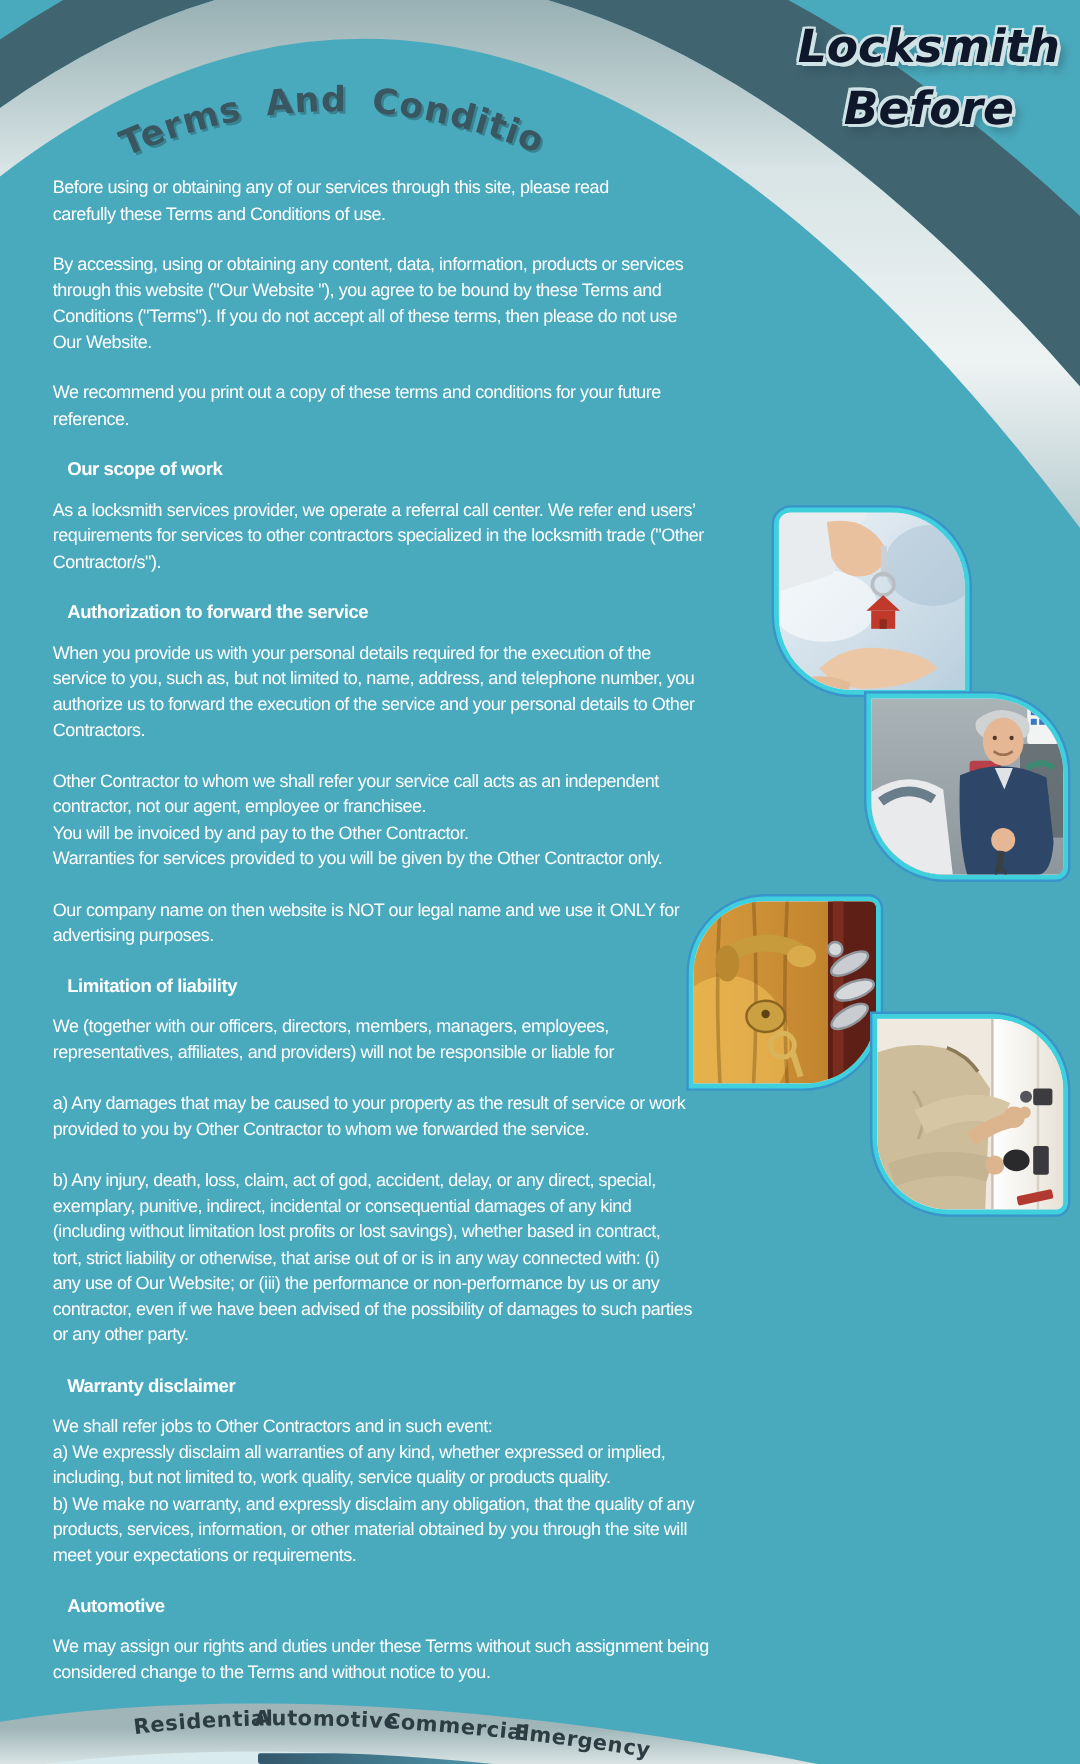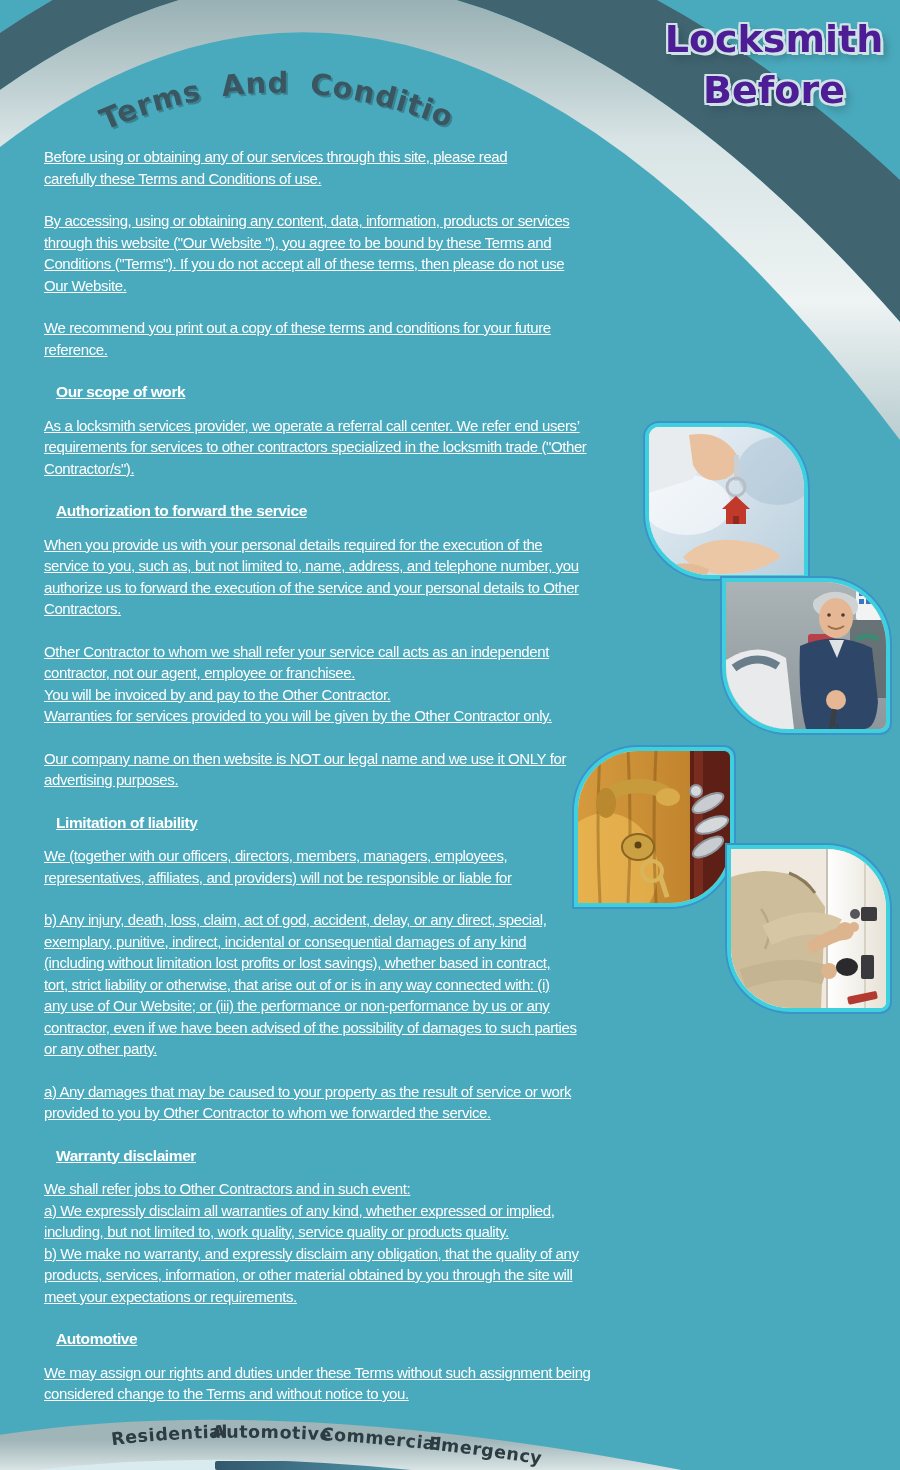--- a/index.html
+++ b/index.html
@@ -6,33 +6,34 @@
   body{
     width:900px;height:1470px;position:relative;overflow:hidden;
     background:#4aaabd;
     font-family:"Liberation Sans",sans-serif;
   }
   
   .top-decor{position:absolute;left:0;top:0;z-index:1;}
   
   .logo{
     position:absolute;top:14px;right:16px;width:220px;z-index:3;
-    text-align:center;color:#4c1d95;
+    text-align:center;color:#0f172a;
     font-family:"DejaVu Sans",sans-serif;font-weight:800;font-size:38px;line-height:51px;
     text-shadow:
       2px 0 0 #cfe3e6,-2px 0 0 #cfe3e6,0 2px 0 #cfe3e6,0 -2px 0 #cfe3e6,
       2px 2px 0 #cfe3e6,-2px -2px 0 #cfe3e6,2px -2px 0 #cfe3e6,-2px 2px 0 #cfe3e6,
       3px 3px 0 #cfe3e6,5px 6px 8px rgba(30,60,70,.45);
+    font-style: italic;
   }
   
   .content{
     position:absolute;left:44px;top:146px;width:600px;z-index:2;
     color:#ffffff;font-size:15px;line-height:21.5px;letter-spacing:-0.4px;
   }
-  .section{margin:0 0 21px 0;text-decoration:underline;}
+  .section{margin:0 0 21px 0;}
   .section h3{
     margin:12px;font-size:15.5px;line-height:21.5px;font-weight:bold;color:#ffffff;
   }
   .section p{margin:0;white-space:pre-line;}
   
   .photo{
     position:absolute;z-index:2;overflow:hidden;
     border:4px solid #3fd0de;box-shadow:0 0 0 2px #3a93c9;
     background:#cfe3e6;
   }
@@ -122,33 +123,33 @@
   </div>
 
   <div class="section">
     <h3>Limitation of liability</h3>
     <p>We (together with our officers, directors, members, managers, employees,
 representatives, affiliates, and providers) will not be responsible or liable for</p>
   </div>
 
   <div class="section">
 
+    <p>a) Any damages that may be caused to your property as the result of service or work
+provided to you by Other Contractor to whom we forwarded the service.</p>
+  </div>
+
+  <div class="section">
+
     <p>b) Any injury, death, loss, claim, act of god, accident, delay, or any direct, special,
 exemplary, punitive, indirect, incidental or consequential damages of any kind
 (including without limitation lost profits or lost savings), whether based in contract,
 tort, strict liability or otherwise, that arise out of or is in any way connected with: (i)
 any use of Our Website; or (iii) the performance or non-performance by us or any
 contractor, even if we have been advised of the possibility of damages to such parties
 or any other party.</p>
-  </div>
-
-  <div class="section">
-
-    <p>a) Any damages that may be caused to your property as the result of service or work
-provided to you by Other Contractor to whom we forwarded the service.</p>
   </div>
 
   <div class="section">
     <h3>Warranty disclaimer</h3>
     <p>We shall refer jobs to Other Contractors and in such event:
 a) We expressly disclaim all warranties of any kind, whether expressed or implied,
 including, but not limited to, work quality, service quality or products quality.
 b) We make no warranty, and expressly disclaim any obligation, that the quality of any
 products, services, information, or other material obtained by you through the site will
 meet your expectations or requirements.</p>

